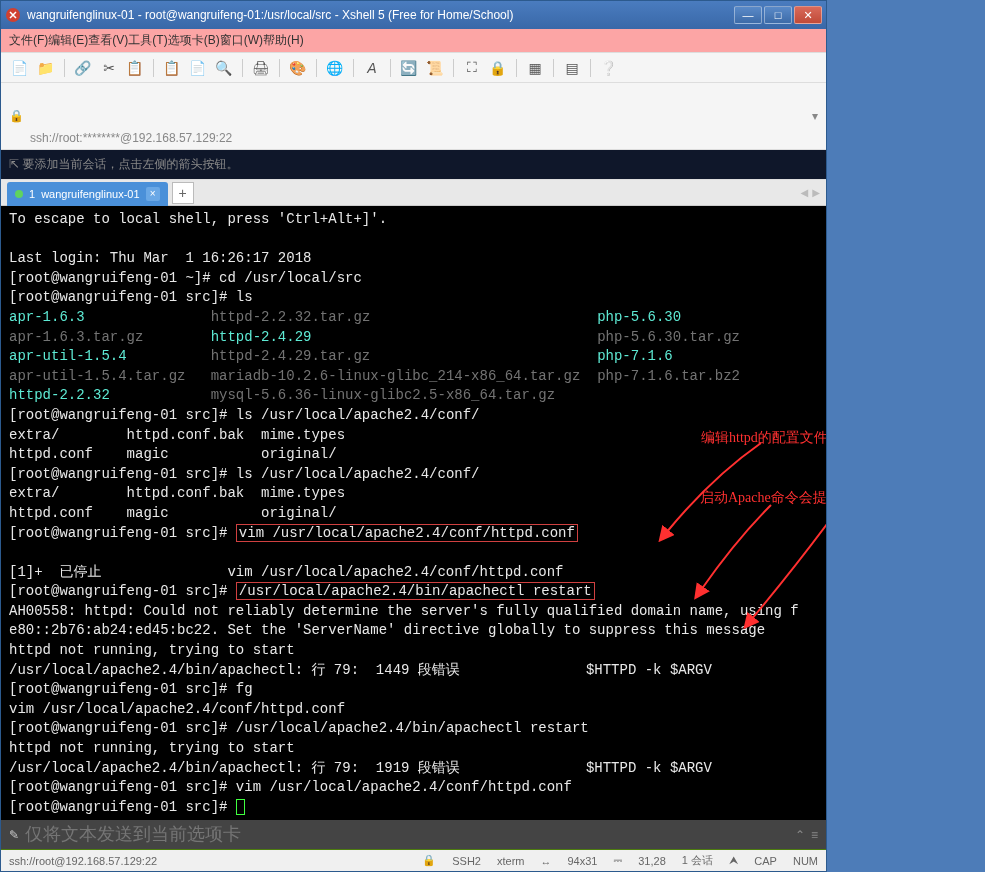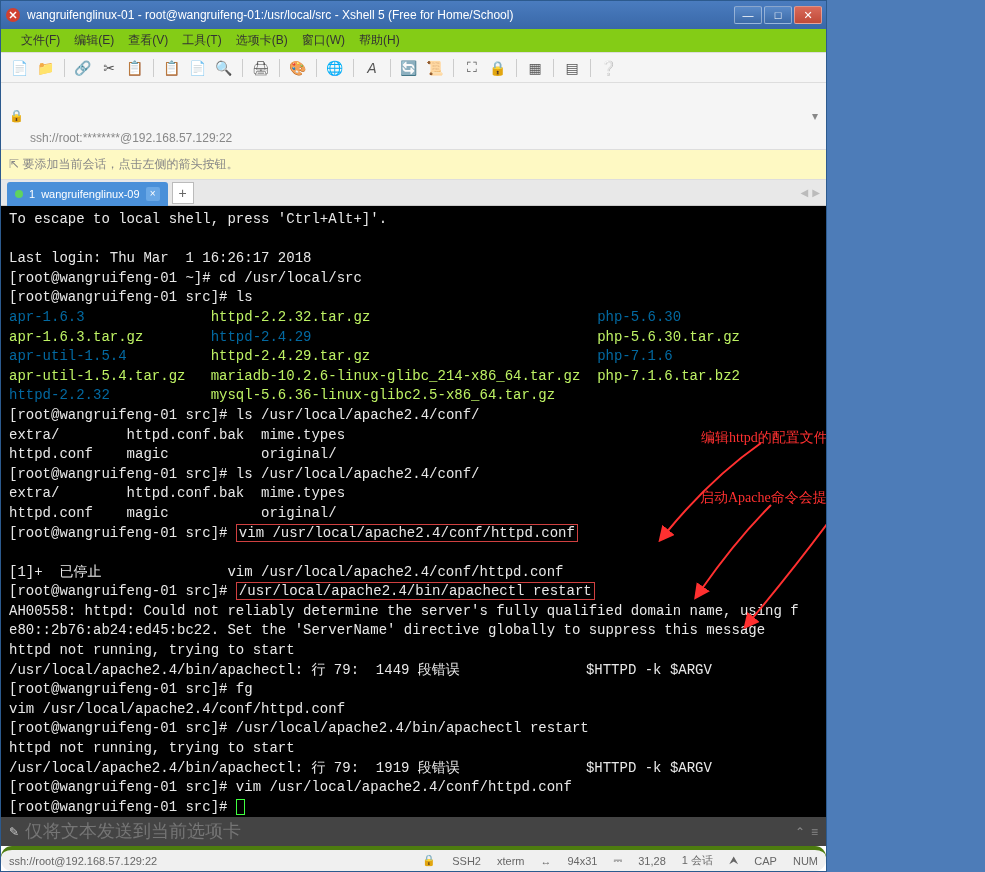--- a/index.html
+++ b/index.html
@@ -41,26 +41,25 @@
   border-radius: 2px;
   display: flex;
   align-items: center;
   justify-content: center;
   font-size: 11px;
   background: linear-gradient(#5a8ac8, #3d6ba8);
   cursor: pointer;
 }
 .win-btn.close { background: linear-gradient(#d96a5a, #c04a38); }
 .menubar {
-  background: #84cc16;
-  padding: 3px 20px;
+  background: #fca5a5;
+  padding: 3px 8px;
   font-size: 12px;
   color: #333;
   display: flex;
-  gap: 14px;
   border-bottom: 1px solid #ddd;
 }
 .menubar span { cursor: pointer; }
 .toolbar {
   background: #f5f5f5;
   padding: 4px 8px;
   display: flex;
   align-items: center;
   gap: 4px;
   border-bottom: 1px solid #ddd;
@@ -90,21 +89,21 @@
 }
 .addressbar input {
   flex: 1;
   border: none;
   background: transparent;
   font-size: 12px;
   color: #888;
   margin-top: 44px;
 }
 .hintbar {
-  background: #fef9c3;
+  background: #0f172a;
   padding: 6px 8px;
   font-size: 12px;
   color: #888;
   border-bottom: 1px solid #ddd;
 }
 .tabbar {
   background: #e8e8e8;
   display: flex;
   align-items: center;
   border-bottom: 1px solid #ccc;
@@ -156,22 +155,22 @@
   color: #ccc;
   font-family: "Consolas", "Courier New", monospace;
   font-size: 14px;
   line-height: 1.4;
   padding: 4px 8px;
   position: relative;
   overflow: hidden;
   white-space: pre;
 }
 .terminal .w { color: #e8e8e8; margin-top: 8px; }
-.terminal .r { color: #bef264; }
-.terminal .c { color: #0369a1; }
+.terminal .r { color: #737373; }
+.terminal .c { color: #5eead4; }
 .terminal .box { border: 1px solid #d04040; padding: 0 2px; }
 .terminal .cursor {
   display: inline-block;
   width: 9px;
   height: 16px;
   border: 1px solid #40ff40;
   vertical-align: text-bottom;
 }
 .annotation {
   position: absolute;
@@ -187,28 +186,27 @@
   font-size: 12px;
   padding: 4px 8px;
   display: flex;
   align-items: center;
   gap: 6px;
 }
 .inputbar input { flex: 1; background: transparent; border: none; color: #ccc; font-size: 18px; }
 .inputbar .chev { color: #888; cursor: pointer; }
 .statusbar {
   background: #f0f0f0;
-  border-top: 4px solid #4d7c0f;
+  border-top: 1px solid #4d7c0f;
   font-size: 11px;
   color: #666;
   padding: 3px 8px;
   display: flex;
   align-items: center;
   gap: 16px;
-  border-radius: 11px;
 }
 .statusbar .sb-left { flex: 1; }
 </style>
 </head>
 <body>
 
 <div class="window">
   <div class="titlebar">
     <svg class="app-icon" viewBox="0 0 16 16">
         <circle cx="8" cy="8" r="7" fill="#d04030"></circle>
@@ -275,21 +273,21 @@
 
   <div class="hintbar">
     <span>⇱ </span>
     <span>要添加当前会话，点击左侧的箭头按钮。</span>
   </div>
 
   <div class="tabbar">
     <div class="tab">
       <span class="dot"></span>
       <span>1</span>
-      <span>wangruifenglinux-09</span>
+      <span>wangruifenglinux-01</span>
       <span class="tab-close">×</span>
     </div>
     <div class="tab-add">+</div>
     <div class="spacer"></div>
     <div class="nav-arrows">
       <span>◀</span>
       <span>▶</span>
     </div>
   </div>
 

